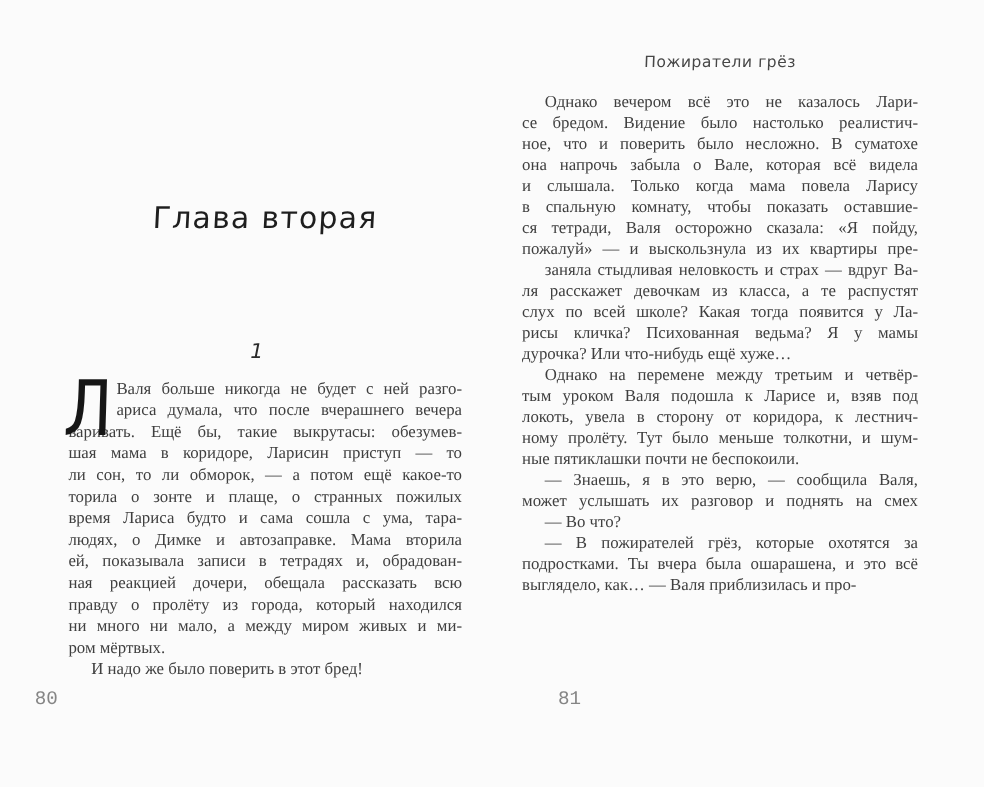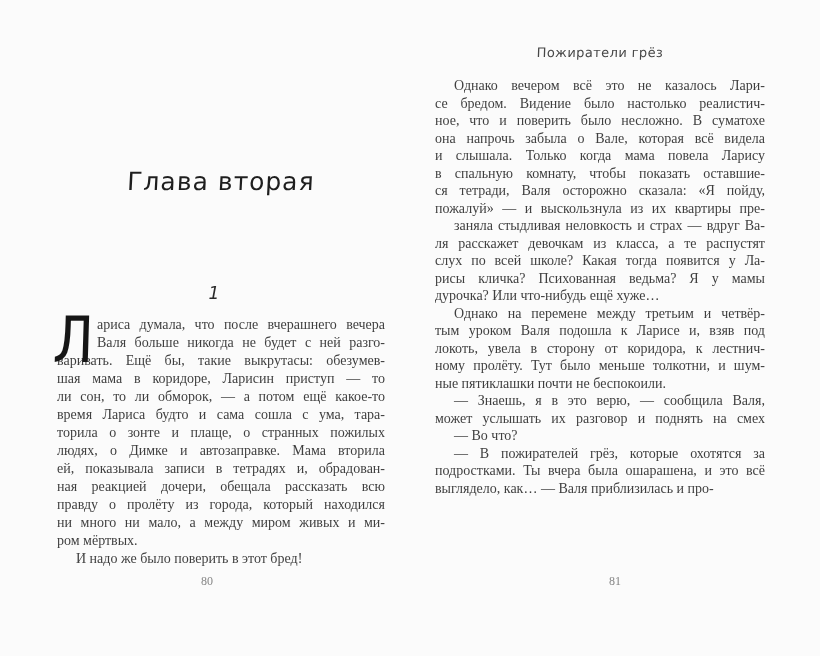--- a/index.html
+++ b/index.html
@@ -53,45 +53,44 @@
   .para.dropcap-para .line:nth-child(2){padding-left:40px;}
 
   .dropcap{
     position:absolute;left:-3px;top:-7px;
     font-family:"DejaVu Sans",sans-serif;
     font-size:54px;line-height:1;color:#161616;
     transform:scaleY(1.18) skewX(-2deg);transform-origin:top left;
   }
   .page-number{
     position:absolute;top:574px;left:0;right:0;
-    text-align:center;
-    font-family:Liberation Serif, serif;
-    font-size:12px;color:#858585;
+    font-family:Liberation Mono, monospace;
+    font-size:16px;color:#858585;
   }
   .page-left .page-number{left:-28px;}
   .page-right .page-number{left:30px;}
 </style>
 </head>
 <body>
 
 <div>
 
   <section class="page page-left">
     <h1 class="chapter-title">Глава вторая</h1>
     <div class="section-number">1</div>
     <div class="text-block" id="left-text">
       <span class="dropcap">Л</span>
     <div class="para dropcap-para">
+          <div class="line">Валя больше никогда не будет с ней разго-</div>
           <div class="line">ариса думала, что после вчерашнего вечера</div>
-          <div class="line">Валя больше никогда не будет с ней разго-</div>
           <div class="line">варивать. Ещё бы, такие выкрутасы: обезумев-</div>
           <div class="line">шая мама в коридоре, Ларисин приступ — то</div>
           <div class="line">ли сон, то ли обморок, — а потом ещё какое-то</div>
+          <div class="line">торила о зонте и плаще, о странных пожилых</div>
           <div class="line">время Лариса будто и сама сошла с ума, тара-</div>
-          <div class="line">торила о зонте и плаще, о странных пожилых</div>
           <div class="line">людях, о Димке и автозаправке. Мама вторила</div>
           <div class="line">ей, показывала записи в тетрадях и, обрадован-</div>
           <div class="line">ная реакцией дочери, обещала рассказать всю</div>
           <div class="line">правду о пролёту из города, который находился</div>
           <div class="line">ни много ни мало, а между миром живых и ми-</div>
           <div class="line last">ром мёртвых.</div>
         </div>
         <div class="para indent">
           <div class="line last">И надо же было поверить в этот бред!</div>
         </div>

